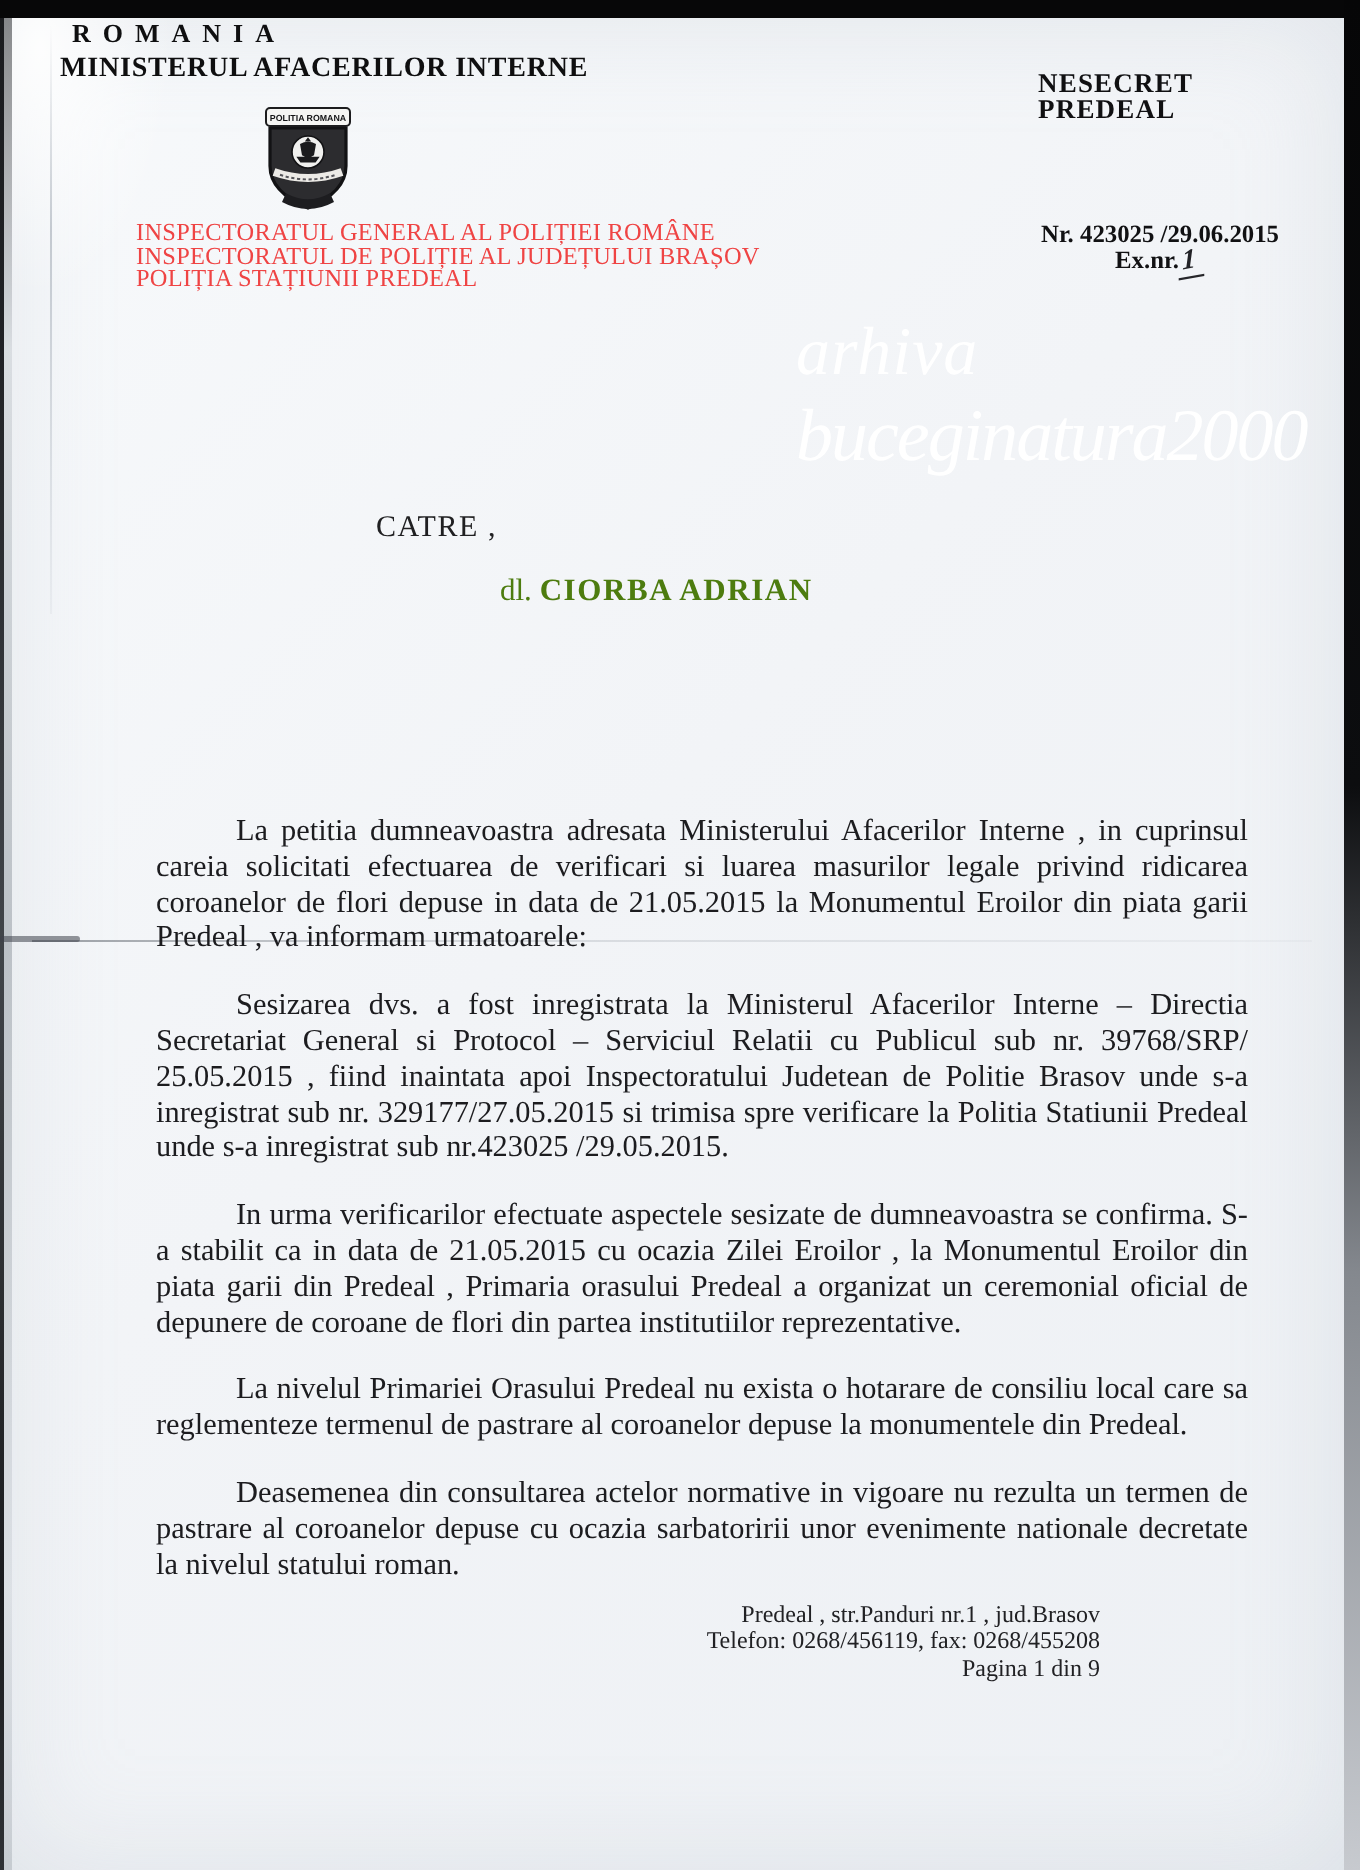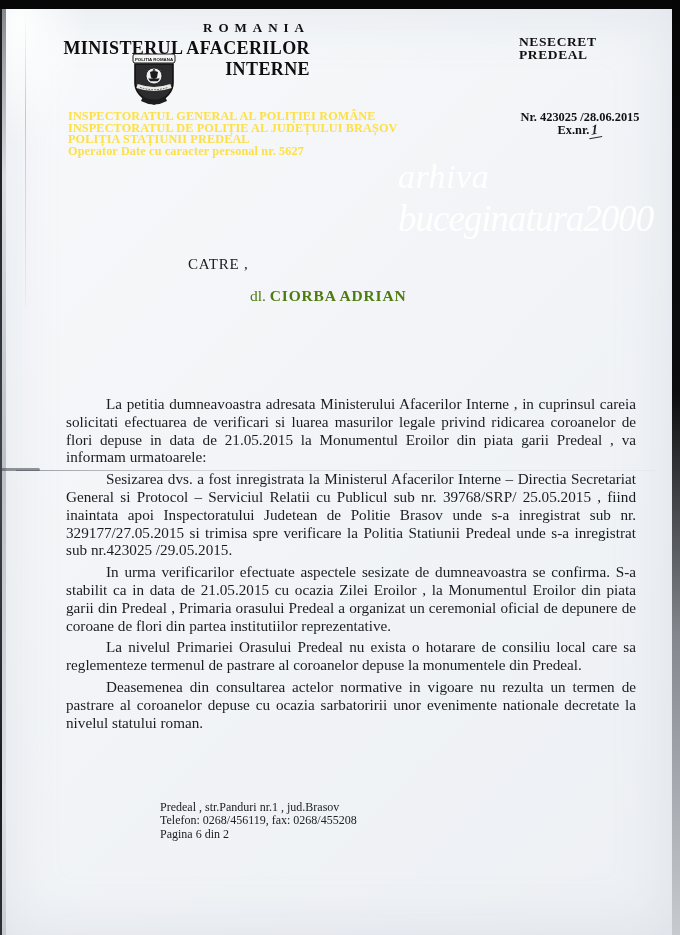--- a/index.html
+++ b/index.html
@@ -33,31 +33,31 @@
   }
   .crease-h-dash{
     position:absolute;left:0;top:468px;width:40px;height:3px;border-radius:2px;
     background:rgba(62,66,74,0.55);
   }
   .fold-topleft{
     position:absolute;left:2px;top:9px;width:90px;height:150px;
     background:radial-gradient(ellipse at 20% 10%,rgba(255,255,255,0.9),rgba(255,255,255,0) 65%);
   }
 
-  .letterhead{position:absolute;left:30px;top:20px;width:280px;text-align:right;color:#0f0f10;}
+  .letterhead{position:absolute;left:30px;top:9px;width:280px;text-align:left;color:#0f0f10;}
   .country{font-size:13px;font-weight:bold;letter-spacing:6px;padding-left:6px;}
-  .ministry{font-size:18px;font-weight:bold;letter-spacing:0.4px;margin-top:2px;}
+  .ministry{font-size:14px;font-weight:bold;letter-spacing:0.4px;margin-top:2px;}
 
   .badge{position:absolute;left:128px;top:52px;width:52px;height:57px;}
 
   .classification{position:absolute;left:519px;top:36px;width:122px;text-align:left;
     font-weight:bold;font-size:13.5px;line-height:12.8px;color:#101012;letter-spacing:0.6px;}
 
   .org-block{position:absolute;left:68px;top:111px;width:330px;
-    font-weight:bold;font-size:12.2px;line-height:11.6px;color:#fde047;letter-spacing:0.15px;}
+    font-weight:normal;font-size:12.2px;line-height:11.6px;color:#ef4444;letter-spacing:0.15px;}
 
   .reg-block{position:absolute;left:505px;top:111px;width:150px;text-align:center;
     font-weight:bold;font-size:12.4px;line-height:12.5px;color:#111113;}
   .hand-one{
     display:inline-block;font-style:italic;font-size:14px;
     transform:rotate(-10deg) skewX(-8deg);
     border-bottom:1.5px solid #26262a;padding:0 4px 0 2px;color:#222226;
   }
 
   .watermark{position:absolute;left:398px;top:158px;width:278px;text-align:left;
@@ -66,23 +66,23 @@
   .wm2{font-size:37px;line-height:46px;letter-spacing:-1px;}
 
   .salutation{position:absolute;left:188px;top:256px;font-size:15px;letter-spacing:0.8px;color:#202022;}
   .addr-name{position:absolute;left:250px;top:287px;font-size:15.5px;color:#4d7c0f;}
   .addr-name b{letter-spacing:0.8px;}
   .addr-line{position:absolute;left:250px;top:306px;font-size:15px;color:#1b1b1d;}
   .addr-spacer{display:inline-block;width:115px;}
 
   .body-text{position:absolute;left:62px;top:391px;width:578px;
     font-size:15.2px;line-height:17.8px;text-align:justify;color:#1c1c1f;}
-  .body-text p{margin:4px;text-indent:40px;}
+  .body-text p{margin:16px;text-indent:40px;}
 
-  .footer{position:absolute;left:160px;top:801px;width:390px;text-align:left;
+  .footer{position:absolute;left:160px;top:801px;width:390px;text-align:right;
     font-size:12px;line-height:13.4px;color:#212124;}
 </style>
 </head>
 <body>
 
 <div class="scan">
   <div class="paper"></div>
   <div class="fold-topleft"></div>
   <div class="edge-top"></div>
   <div class="edge-right"></div>
@@ -109,25 +109,24 @@
 
   <div class="classification">
     <div>NESECRET</div>
     <div>PREDEAL</div>
   </div>
 
   <div class="org-block">
     <div>INSPECTORATUL GENERAL AL POLIȚIEI  ROMÂNE</div>
     <div>INSPECTORATUL DE POLIȚIE AL JUDEȚULUI BRAȘOV</div>
     <div>POLIȚIA STAȚIUNII PREDEAL</div>
-    <div>Operator Date cu caracter personal nr. 5627</div>
   </div>
 
   <div class="reg-block">
-    <div>Nr. 423025  /28.06.2015</div>
+    <div>Nr. 423025  /29.06.2015</div>
     <div><span>Ex.nr.</span><span class="hand-one">1</span></div>
   </div>
 
   <div class="watermark">
     <div class="wm1">arhiva</div>
     <div class="wm2">buceginatura2000</div>
   </div>
 
   <div class="salutation">CATRE ,</div>
   <div class="addr-name"><span>dl. </span><b>CIORBA ADRIAN</b></div>
@@ -136,15 +135,15 @@
     <p>La petitia dumneavoastra adresata Ministerului Afacerilor Interne , in cuprinsul careia solicitati efectuarea de verificari si luarea masurilor legale privind ridicarea coroanelor de flori depuse in data de 21.05.2015 la Monumentul Eroilor din piata garii Predeal , va informam urmatoarele:</p>
     <p>Sesizarea dvs. a fost inregistrata la Ministerul Afacerilor Interne – Directia Secretariat General si Protocol – Serviciul Relatii cu Publicul sub nr. 39768/SRP/ 25.05.2015 , fiind inaintata apoi Inspectoratului Judetean de Politie Brasov unde s-a inregistrat sub nr. 329177/27.05.2015 si trimisa spre verificare la Politia Statiunii Predeal unde s-a inregistrat sub nr.423025 /29.05.2015.</p>
     <p>In urma verificarilor efectuate aspectele sesizate de dumneavoastra se confirma. S-a stabilit ca in data de 21.05.2015 cu ocazia Zilei Eroilor , la Monumentul Eroilor din piata garii din Predeal , Primaria orasului Predeal a organizat un ceremonial oficial de depunere de coroane de flori din partea institutiilor reprezentative.</p>
     <p>La nivelul Primariei Orasului Predeal nu exista o hotarare de consiliu local care sa reglementeze termenul de pastrare al coroanelor depuse la monumentele din Predeal.</p>
     <p>Deasemenea din consultarea actelor normative in vigoare nu rezulta un termen de pastrare al coroanelor depuse cu ocazia sarbatoririi unor evenimente nationale decretate la nivelul statului roman.</p>
   </div>
 
   <div class="footer">
     <div>Predeal , str.Panduri nr.1 , jud.Brasov</div>
     <div>Telefon: 0268/456119, fax: 0268/455208</div>
-    <div>Pagina 6 din 2</div>
+    <div>Pagina 1 din 9</div>
   </div>
 </div>
 
 </body></html>

